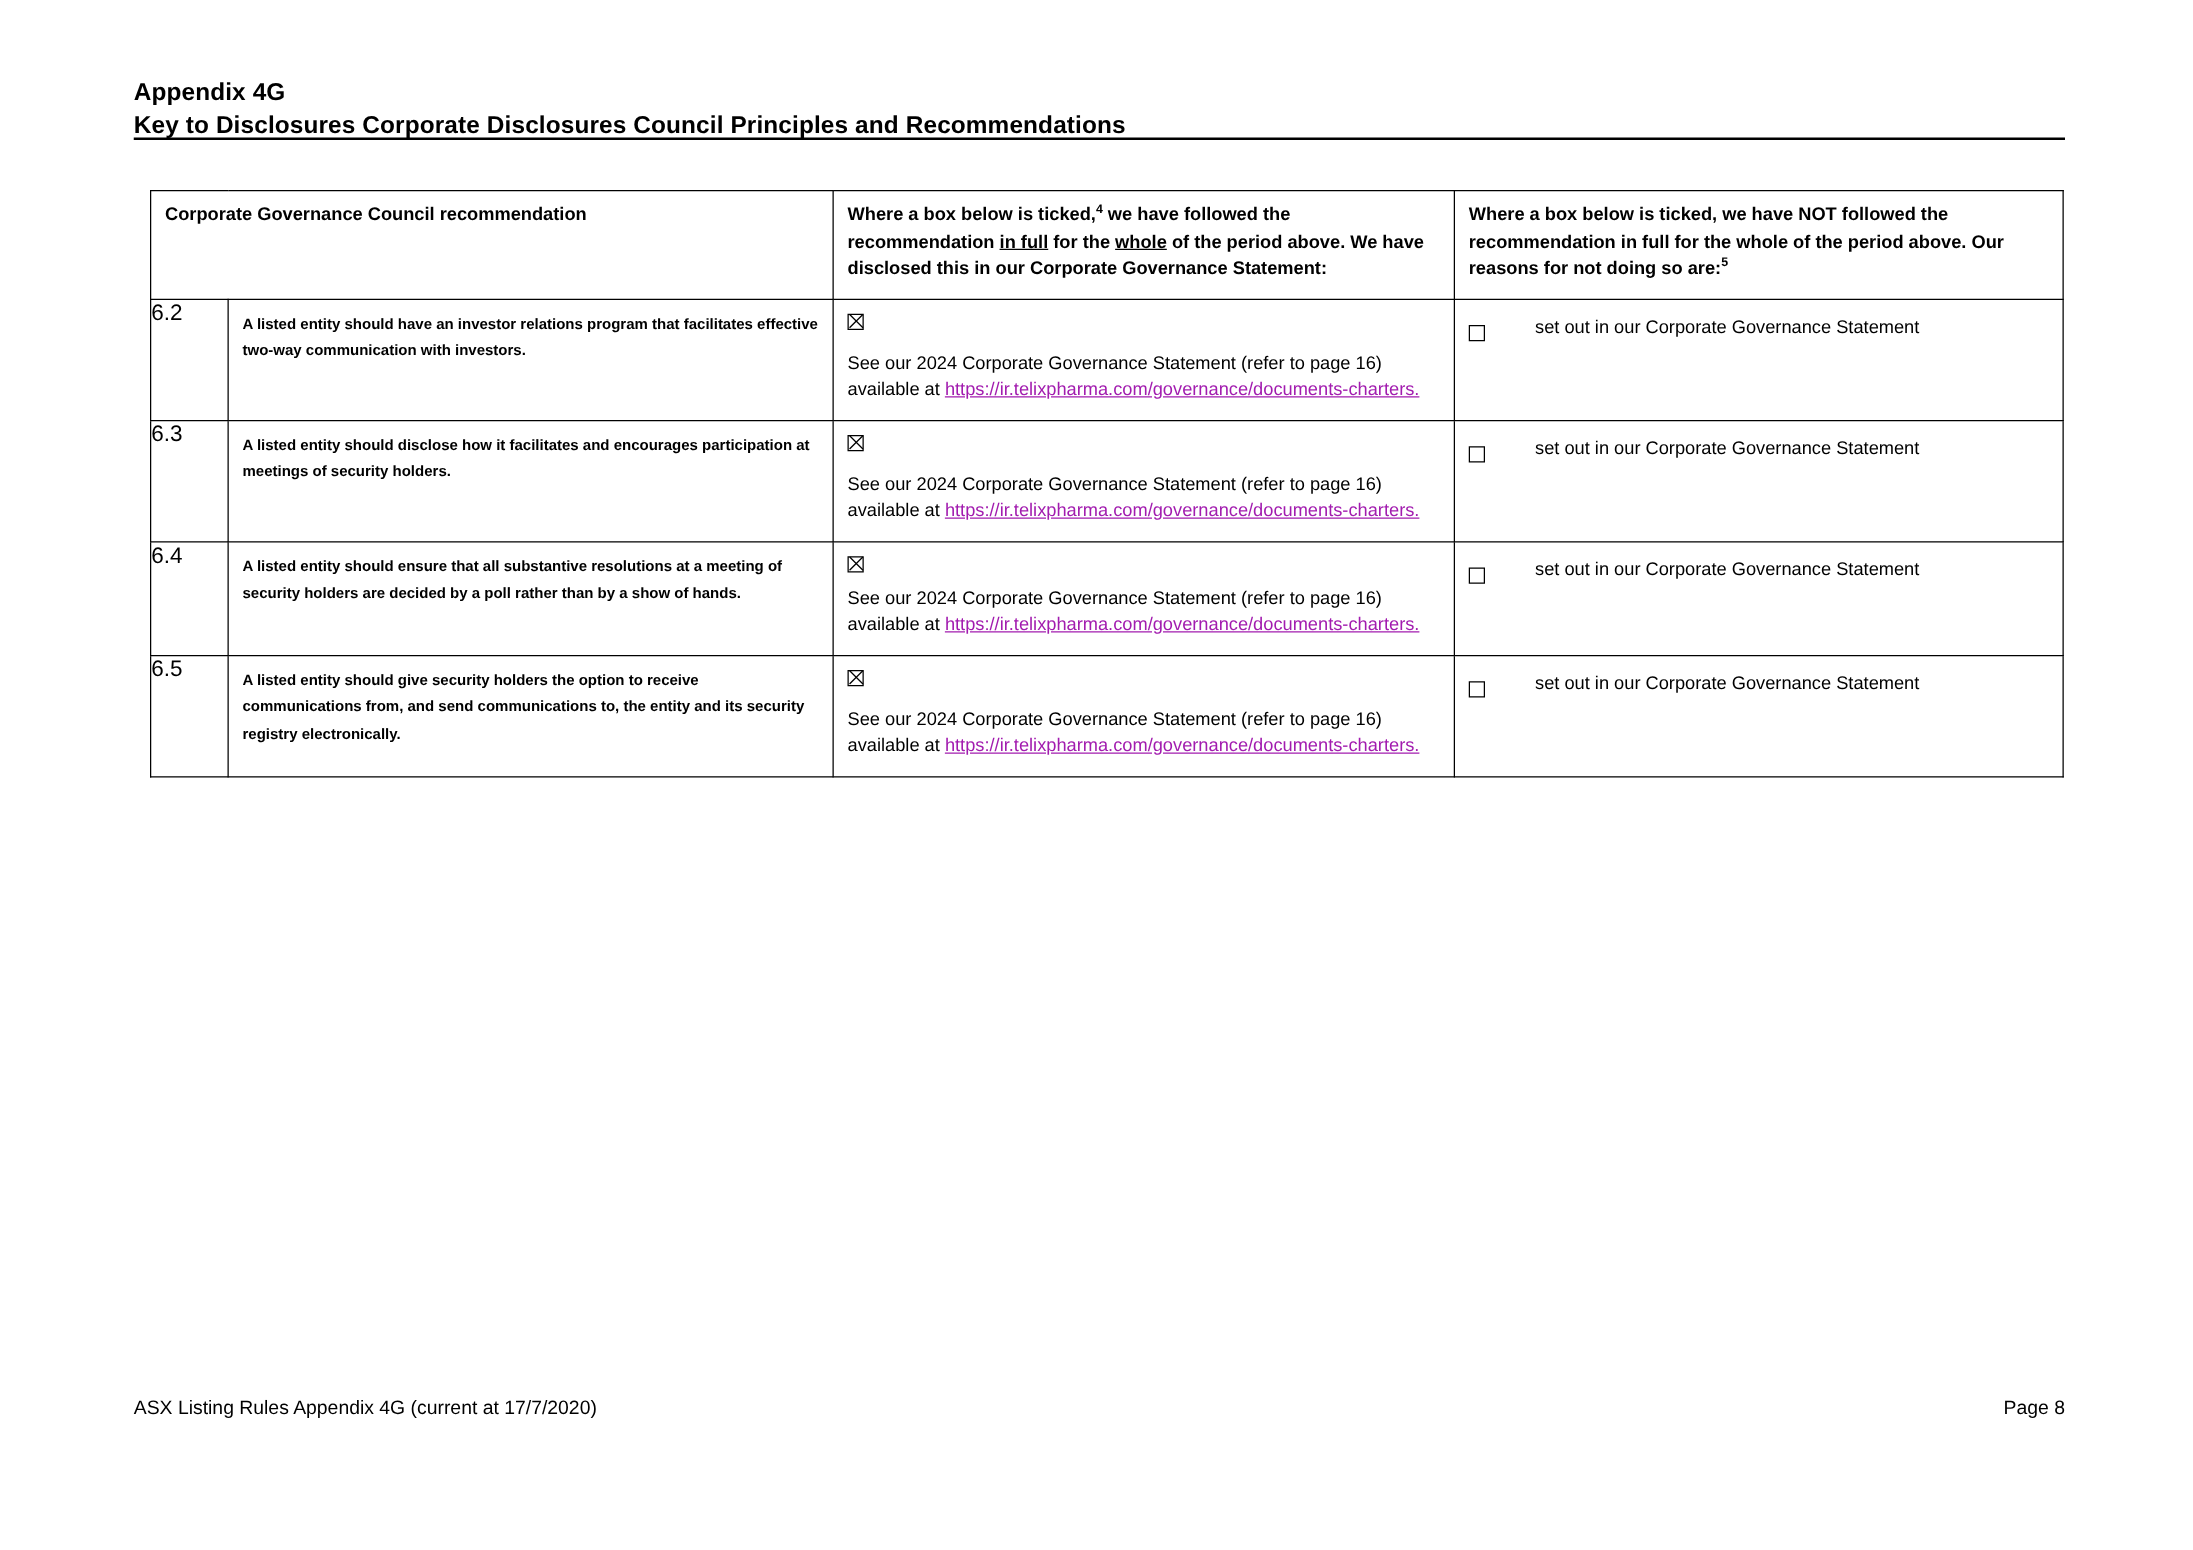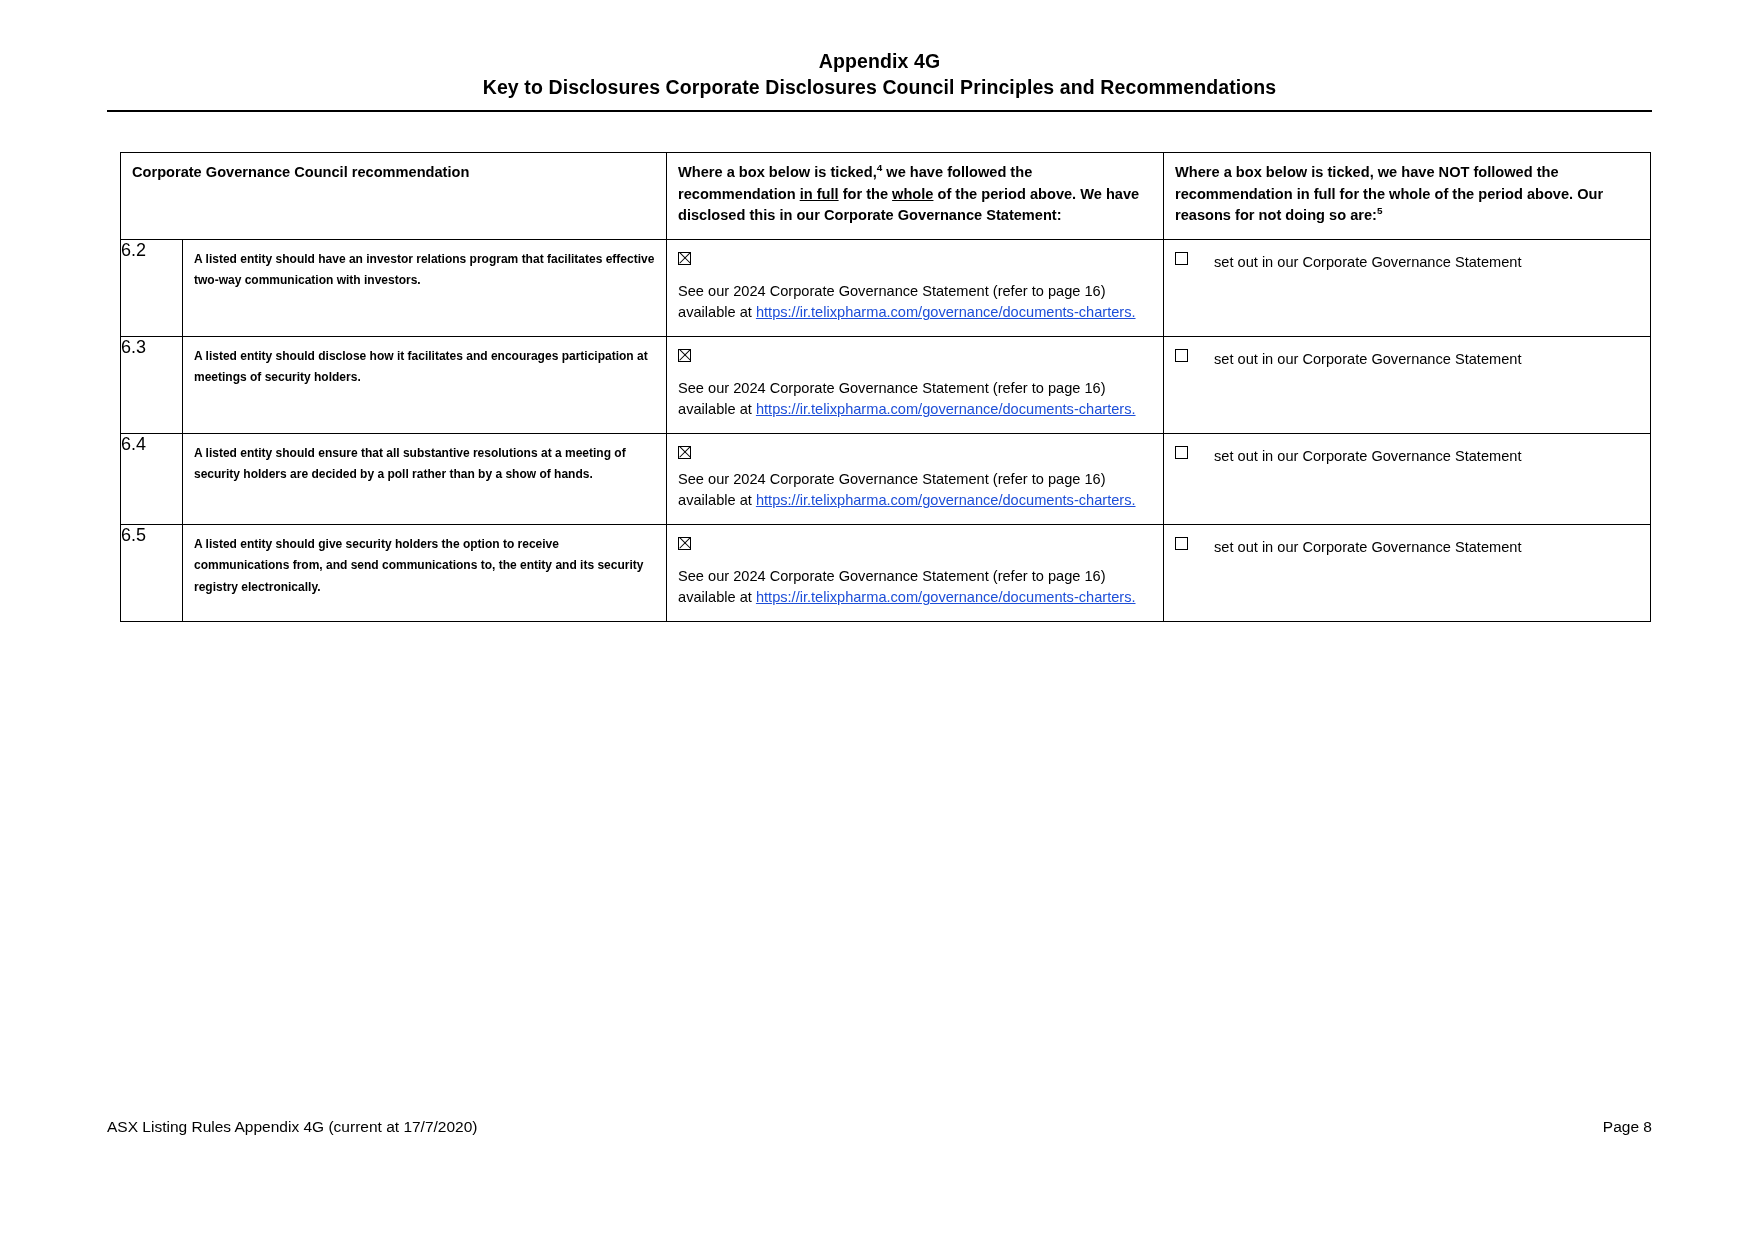--- a/index.html
+++ b/index.html
@@ -17,23 +17,23 @@
     height: 1240px;
     background: #ffffff;
     box-sizing: border-box;
     overflow: hidden;
   }
 
   
   .doc-header {
     position: absolute;
     left: 107px;
-    top: 48px;
+    top: 61px;
     width: 1545px;
-    text-align: center;
+    text-align: left;
   }
   .doc-header .line {
     font-size: 19.5px;
     font-weight: bold;
     line-height: 26px;
     letter-spacing: 0.1px;
   }
   .header-rule {
     position: absolute;
     left: 107px;
@@ -114,29 +114,29 @@
 
   .tick-row {
     height: 22px;
     margin-bottom: 10px;
   }
   .mid-note {
     font-size: 14.6px;
     line-height: 21.5px;
   }
   a.url {
-    color: #1d4ed8;
+    color: #a21caf;
     text-decoration: underline;
     word-break: break-all;
   }
 
   .right-row {
     display: flex;
-    align-items: flex-start;
-    gap: 26px;
+    align-items: flex-end;
+    gap: 40px;
     padding-top: 3px;
   }
   .right-label {
     font-size: 14.6px;
     line-height: 21.5px;
   }
 
   
   .doc-footer {
     position: absolute;

